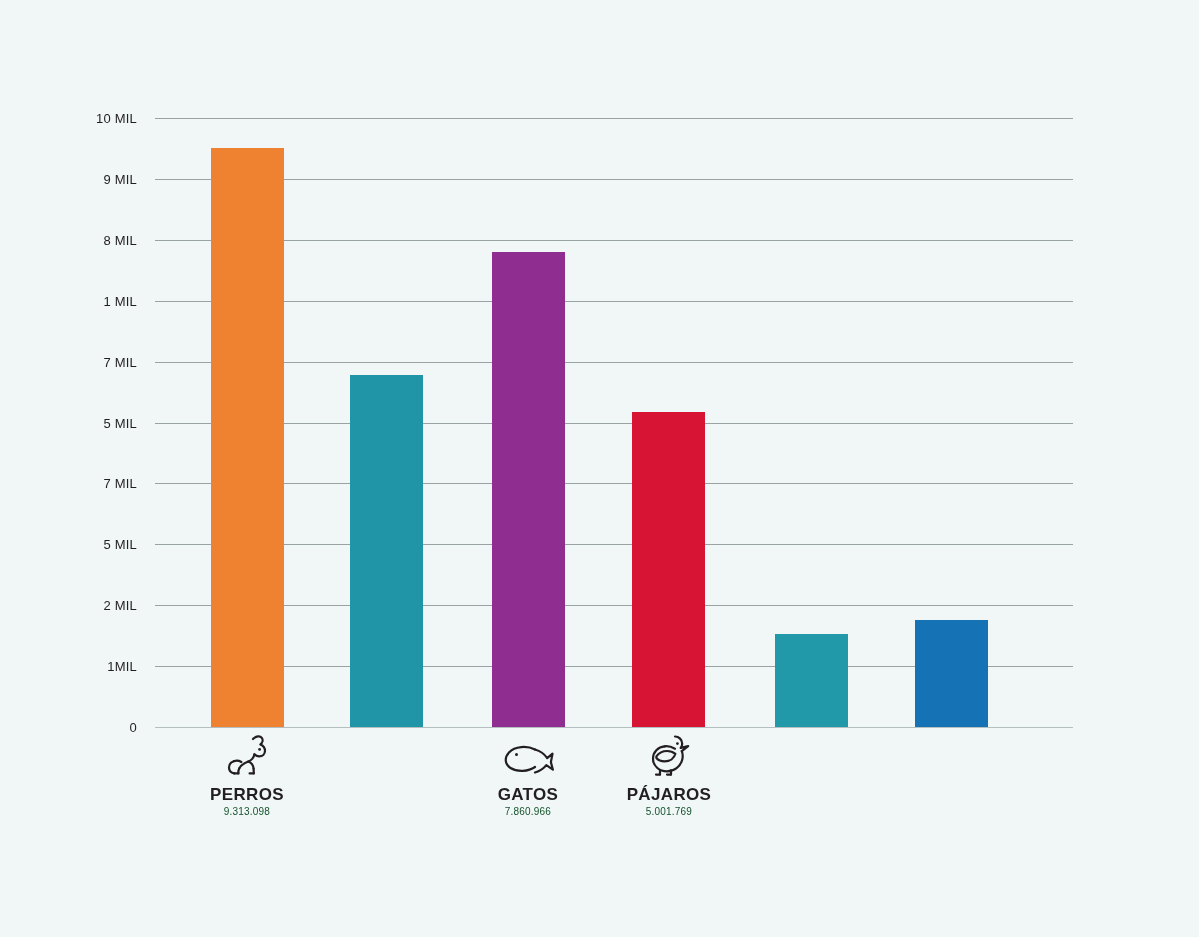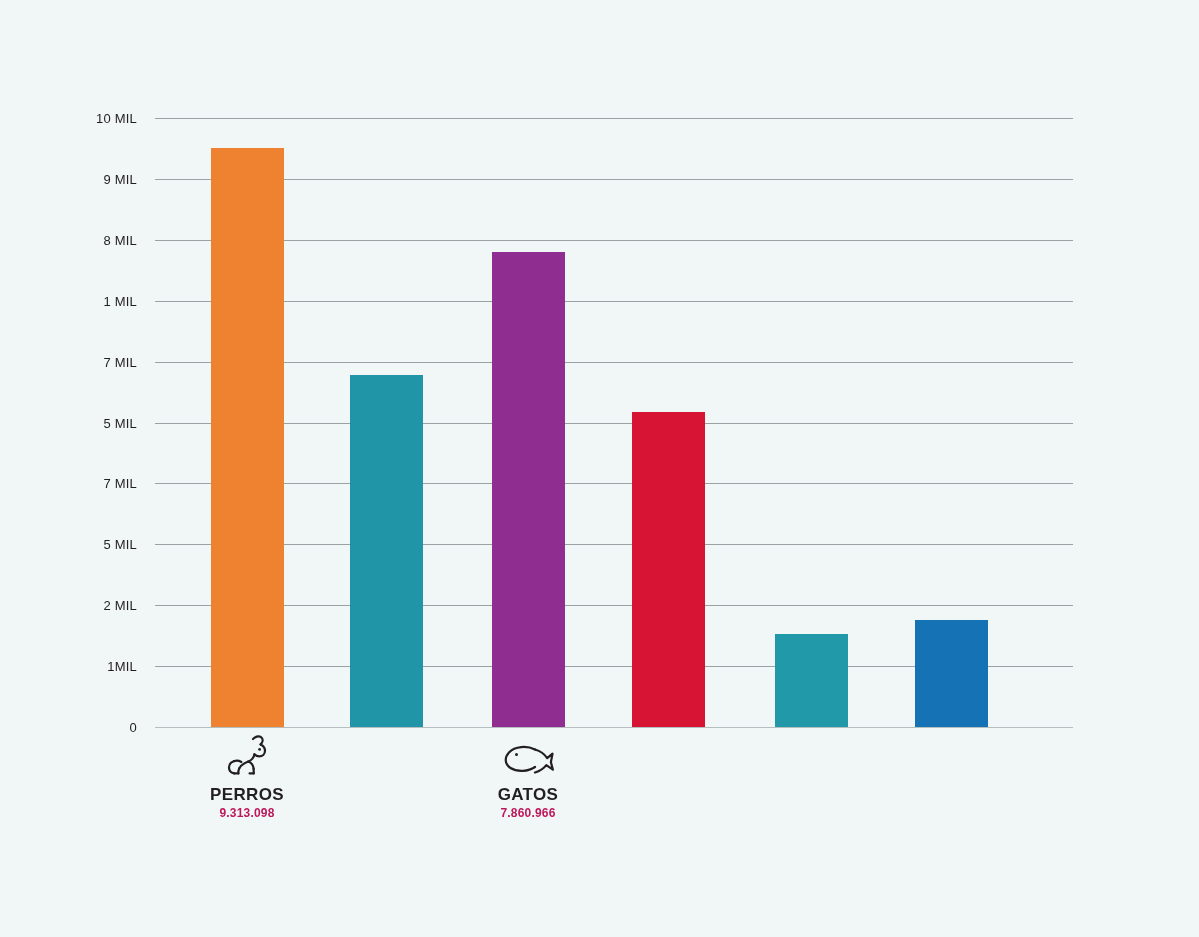--- a/index.html
+++ b/index.html
@@ -102,24 +102,24 @@
   .cat-icon svg { display: block; }
   .cat-name {
     font-size: 17px;
     font-weight: bold;
     letter-spacing: 0.35px;
     color: #231f20;
     white-space: nowrap;
     line-height: 1.25;
   }
   .cat-value {
-    font-size: 12px;
-    font-weight: bold;
+    font-size: 10px;
+    font-weight: normal;
     letter-spacing: 0.2px;
-    color: #be185d;
+    color: #14532d;
     white-space: nowrap;
     line-height: 1.45;
   }
 </style>
 </head>
 <body style="background: rgb(240, 247, 246);">
 
 <div id="chart-root">
 
   <div id="y-axis-labels">
@@ -188,17 +188,33 @@
         <svg width="52" height="34" viewBox="0 0 52 34" fill="none" stroke="#231f20" stroke-width="2.2" stroke-linecap="round" stroke-linejoin="round">
           <path d="M33 6.5C25 2.5 13 3 7 9.5c-5 5.4-4 12 1.5 15.5 7 4.4 18 3.5 24.5-1"></path>
           <path d="M33 6.5c5 1.4 9.5 4.6 12.2 8.6l5.3-4.4-1.6 8.4 2 7.6-6.6-4.6c-2.8 3.6-6.6 6-11.3 7.4"></path>
           <circle cx="14.5" cy="11.5" r="1.5" fill="#231f20" stroke="none"></circle>
         </svg>
       </div>
       <div class="cat-name">GATOS</div>
       <div class="cat-value">7.860.966</div>
     </div>
 
+    <div class="category" style="left:414px; width:200px">
+      <div class="cat-icon">
+        <svg width="46" height="44" viewBox="0 0 46 44" fill="none" stroke="#231f20" stroke-width="2.2" stroke-linecap="round" stroke-linejoin="round">
+          <path d="M29 3.5c4 0 7.2 3.2 7.2 7.2 0 1.6-.5 3-1.4 4.2"></path>
+          <path d="M34.8 14.9l7.4-1.8-6.4 5"></path>
+          <path d="M35.8 18.1c1 2.6 1.2 5.6.4 8.6-1.8 7-8 11.6-15.2 11.6-7.8 0-14-5.4-14-12.6 0-6.6 5-11.8 11.6-12.4"></path>
+          <path d="M18.6 13.3c3.6-.4 7.2.6 10.4 2.4"></path>
+          <path d="M10.4 23.4c2.4-3.4 6.4-5.4 10.8-5.4 3.2 0 6 1 8.2 2.8-1.2 4.6-5.6 7.6-10.8 7.6-3.4 0-6.4-1.2-8.2-3.4z"></path>
+          <path d="M14 37.4v4.2M25 37.4v4.2"></path>
+          <path d="M14 41.6h-4M25 41.6h-4"></path>
+          <circle cx="31.4" cy="10.6" r="1.4" fill="#231f20" stroke="none"></circle>
+        </svg>
+      </div>
+      <div class="cat-name">PÁJAROS</div>
+      <div class="cat-value">5.001.769</div>
+    </div>
 
 
 
   </div>
 </div>
 
 </body></html>

